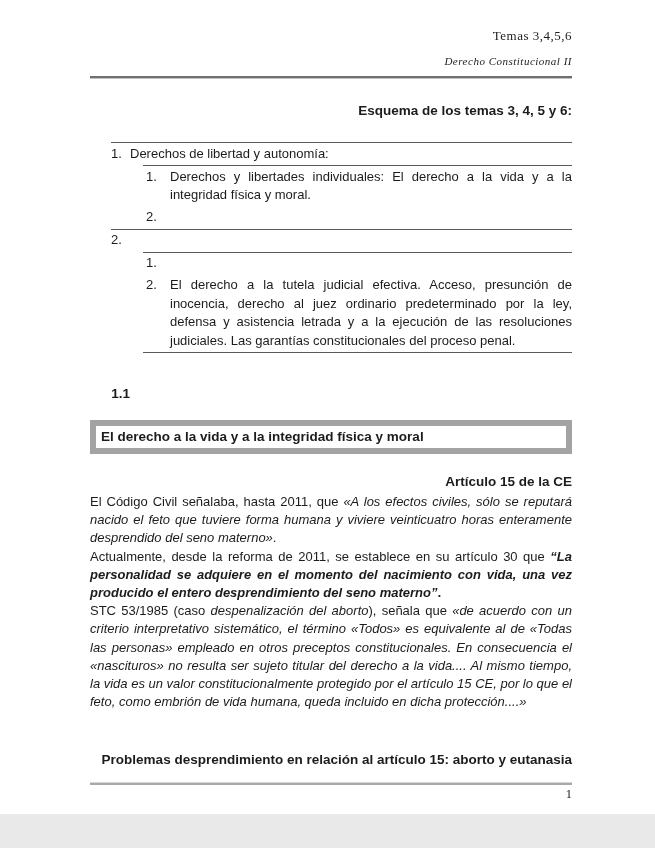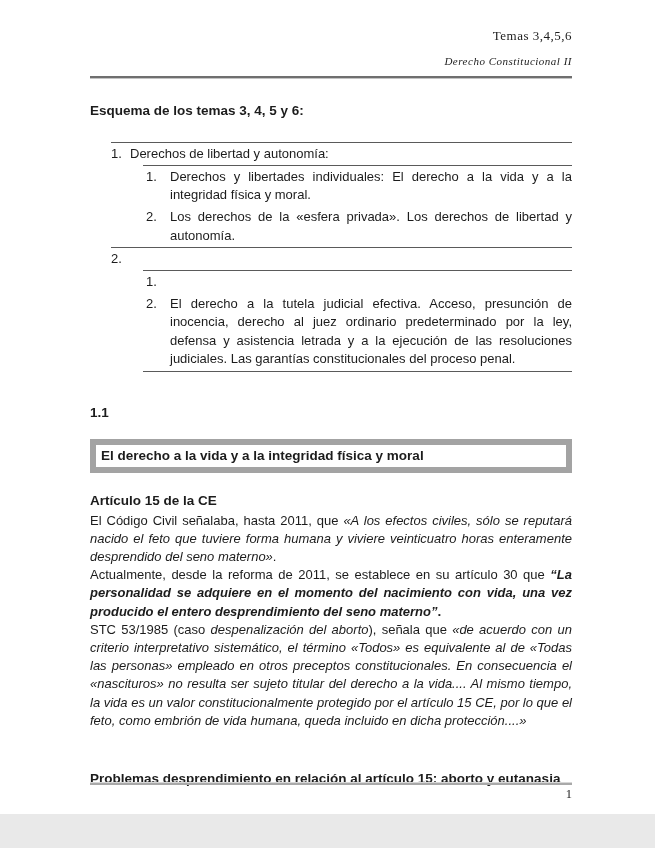--- a/index.html
+++ b/index.html
@@ -19,21 +19,21 @@
     text-align:right;
     font-family:"Liberation Serif","DejaVu Serif",serif;
     border-bottom:2px solid #6f6f6f;
     box-shadow:0 1px 0 #c3c3c3;
     padding:28px 0 9px 0;
   }
   .header .h-line1{font-size:13px;letter-spacing:.5px;}
   .header .h-line2{font-size:11px;font-style:italic;margin-top:11px;letter-spacing:.5px;}
   
   .content{position:absolute;top:78px;left:90px;width:482px;}
-  .h-bold{font-weight:bold;font-size:13.5px;}
+  .h-bold{font-weight:bold;font-size:13.5px;text-align:right;}
   .h-esquema{margin-top:25px;}
   
   .outline{margin-top:24px;line-height:18.5px;}
   .rule-a{margin-left:21px;border-top:1px solid #5a5a5a;}
   .rule-b{margin-left:53px;border-top:1px solid #5a5a5a;}
   .li1{display:flex;padding:1.5px 0 2px 21px;}
   .li1 .num{flex:0 0 19px;}
   .li2{display:flex;padding:1.5px 0 2px 56px;}
   .li2 .num{flex:0 0 24px;}
   .li2 .txt{flex:1;text-align:justify;}
@@ -88,21 +88,20 @@
       </div>
 
       <div class="rule-b"></div>
 
       <div class="li2">
         <span class="num">1.</span>
         <span class="txt">Derechos y libertades individuales: El derecho a la vida y a la integridad física y moral.</span>
       </div>
       <div class="li2">
         <span class="num">2.</span>
-        <span class="txt">Los derechos de la «esfera privada». Los derechos de libertad y autonomía.</span>
       </div>
 
       <div class="rule-a"></div>
 
       <div class="li1">
         <span class="num">2.</span>
       </div>
 
       <div class="rule-b"></div>
 

